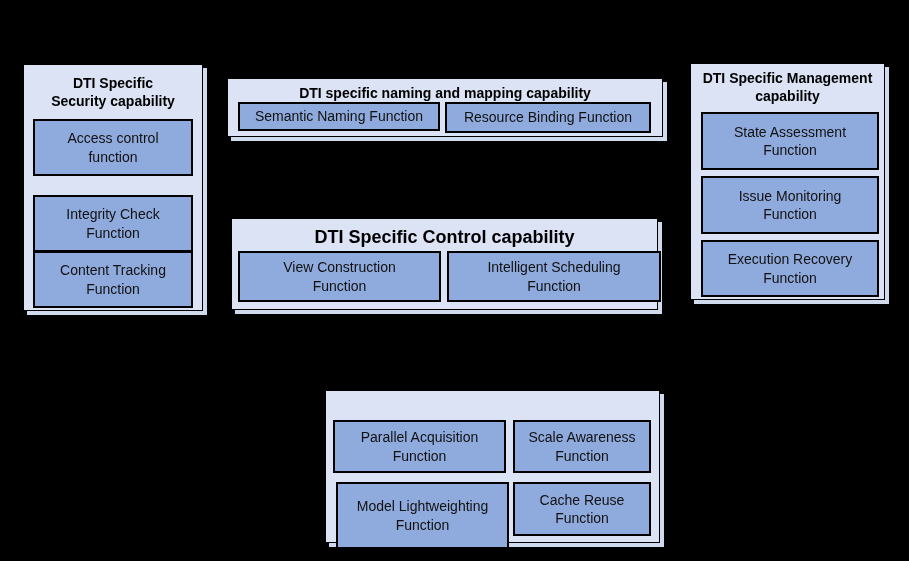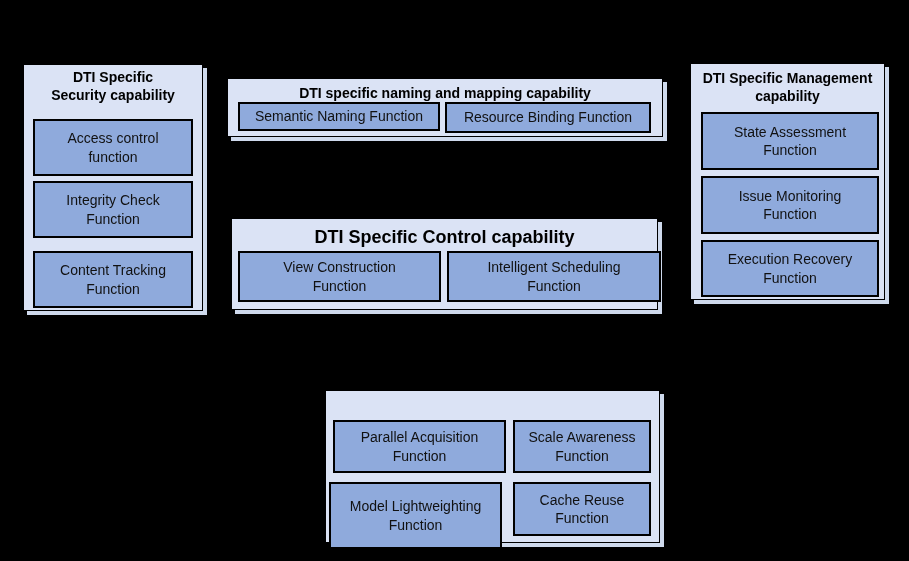--- a/index.html
+++ b/index.html
@@ -27,21 +27,21 @@
     box-shadow: 4px 4px 0 0 var(--shadow);
   }
   .cap-title {
     font-weight: bold;
     font-size: 14px;
     line-height: 1.3;
     color: #000;
     text-align: center;
     white-space: pre-line;
   }
-  .cap-title.pt9  { padding-top: 3px; }
+  .cap-title.pt9  { padding-top: 9px; }
   .cap-title.pt6  { padding-top: 6px; }
   .cap-title.pt7  { padding-top: 7px; }
   .cap-title.pt5  { padding-top: 5px; }
   .cap-title.fs15 { font-size: 18px; }
   .fn {
     position: absolute;
     background: var(--fn-fill);
     border: 2px solid var(--border);
     display: flex;
     align-items: center;
@@ -49,21 +49,21 @@
     text-align: center;
     font-size: 14px;
     line-height: 1.3;
     color: var(--text);
     white-space: pre-line;
   }
 
   
   .cap.security { left: 23px;  top: 64px;  width: 180px; height: 247px; }
   .security .f0 { left: 9px;   top: 54px;  width: 160px; height: 57px; }
-  .security .f1 { left: 9px;   top: 116px; width: 160px; height: 57px; }
+  .security .f1 { left: 9px;   top: 130px; width: 160px; height: 57px; }
   .security .f2 { left: 9px;   top: 186px; width: 160px; height: 57px; }
 
   
   .cap.naming   { left: 227px; top: 78px;  width: 436px; height: 59px; }
   .naming .f0   { left: 10px;  top: 23px;  width: 202px; height: 29px; }
   .naming .f1   { left: 217px; top: 23px;  width: 206px; height: 31px; }
 
   
   .cap.control  { left: 231px; top: 218px; width: 427px; height: 92px; }
   .control .f0  { left: 6px;   top: 32px;  width: 203px; height: 51px; }
@@ -72,21 +72,21 @@
   
   .cap.management { left: 690px; top: 63px; width: 195px; height: 237px; }
   .management .f0 { left: 10px; top: 48px;  width: 178px; height: 58px; }
   .management .f1 { left: 10px; top: 112px; width: 178px; height: 58px; }
   .management .f2 { left: 10px; top: 176px; width: 178px; height: 57px; }
 
   
   .cap.data   { left: 325px; top: 390px; width: 335px; height: 153px; }
   .data .f0   { left: 7px;   top: 29px;  width: 173px; height: 53px; }
   .data .f1   { left: 187px; top: 29px;  width: 138px; height: 53px; }
-  .data .f2   { left: 3px;   top: 91px;  width: 173px; height: 67px; }
+  .data .f2   { left: 10px;   top: 91px;  width: 173px; height: 67px; }
   .data .f3   { left: 187px; top: 91px;  width: 138px; height: 54px; }
 </style>
 </head>
 <body>
 
 <div class="canvas">
 
   <div class="cap security">
     <div class="cap-title pt9">DTI Specific
 Security capability</div>

